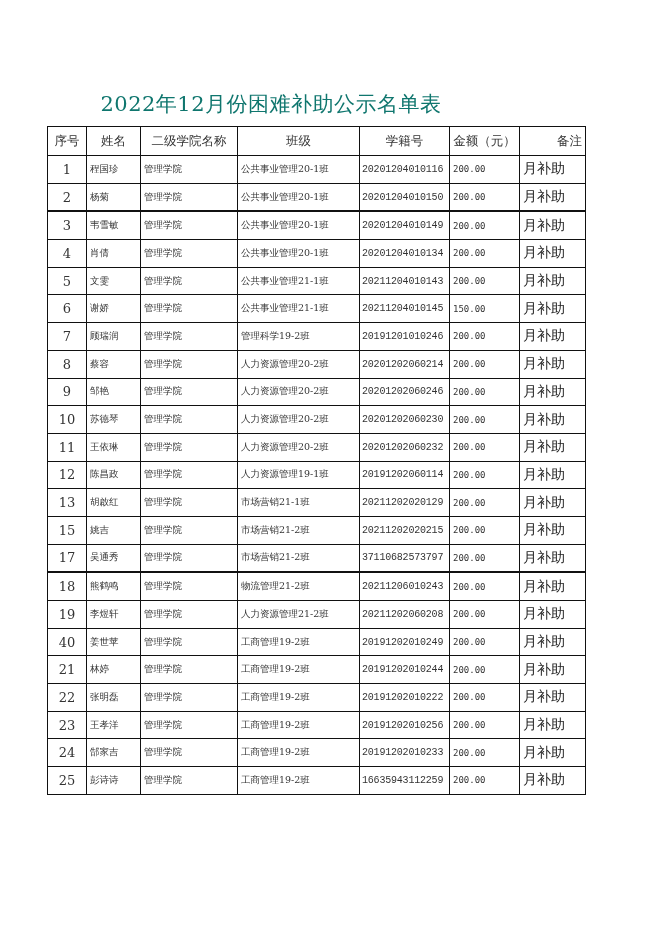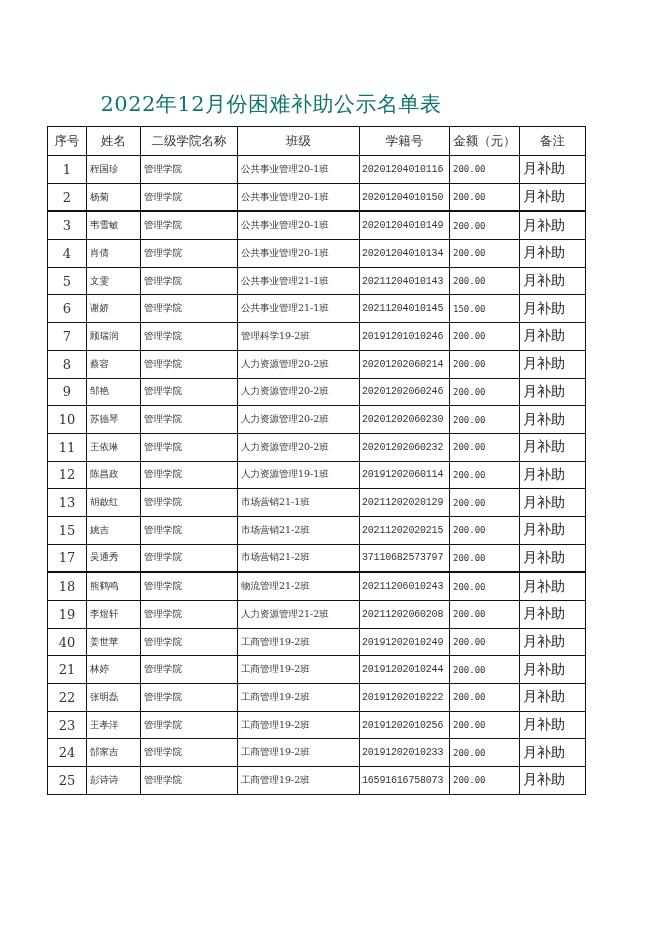--- a/index.html
+++ b/index.html
@@ -7,21 +7,21 @@
   .title { position:absolute; left:0; top:90px; width:542px; text-align:center; font-size:21px; letter-spacing:0.5px; color:#0f766e; }
   table { position:absolute; left:47px; top:126px; border-collapse:collapse; table-layout:fixed; width:538px; }
   td, th { border:1px solid #111; padding:0 3px; overflow:hidden; white-space:nowrap; font-weight:normal; }
   th { height:28px; font-size:12.5px; color:#333; }
   td { height:26.7px; font-size:9.5px; color:#333; }
   .outer { border:1.6px solid #111; }
   td.seq { text-align:center; font-size:13px; }
   td.amt { text-align:left; font-family:"DejaVu Sans Mono", monospace; font-size:9px; }
   td.sid { font-family:Liberation Mono, monospace; font-size:10px; letter-spacing:-0.2px; padding-left:2px; }
   td.note { font-size:14px; color:#222; }
-  th.note { text-align:center; }
+  th.note { text-align:right; }
   tr.thick-top td { border-top:2px solid #111; }
 </style>
 </head>
 <body>
 
 <div class="title">2022年12月份困难补助公示名单表</div>
 
 <table class="outer">
   <colgroup>
     <col style="width:39px">
@@ -240,18 +240,18 @@
     <td>工商管理19-2班</td>
     <td class="sid">20191202010233</td>
     <td class="amt">200.00</td>
     <td class="note">月补助</td>
   </tr>
       <tr>
     <td class="seq">25</td>
     <td>彭诗诗</td>
     <td>管理学院</td>
     <td>工商管理19-2班</td>
-    <td class="sid">16591616758073</td>
+    <td class="sid">16635943112259</td>
     <td class="amt">200.00</td>
     <td class="note">月补助</td>
   </tr>
     </tbody>
 </table>
 
 </body></html>

